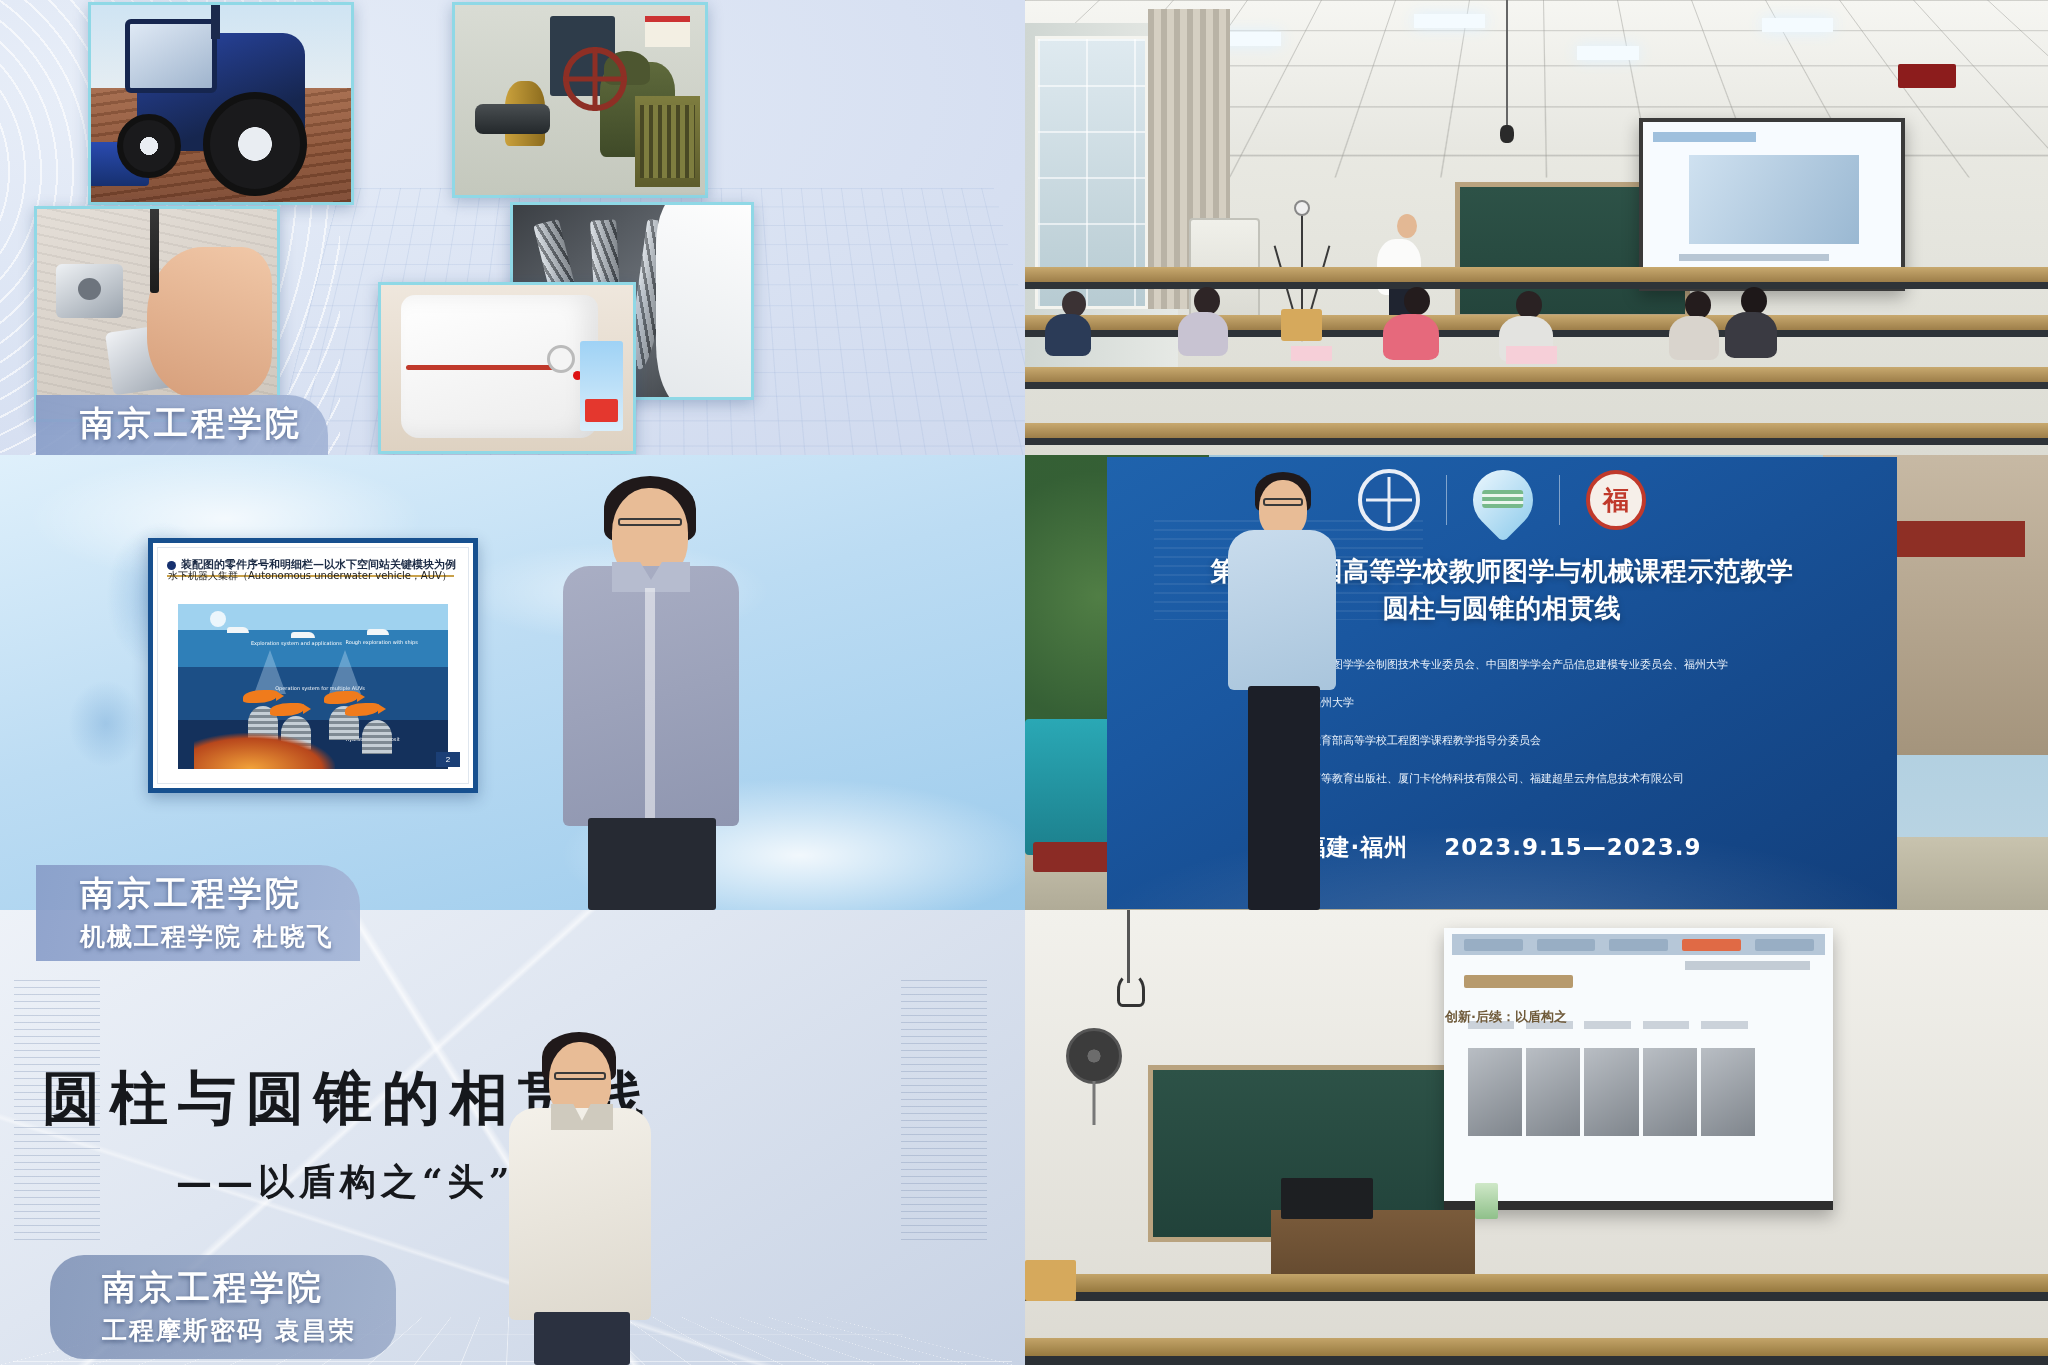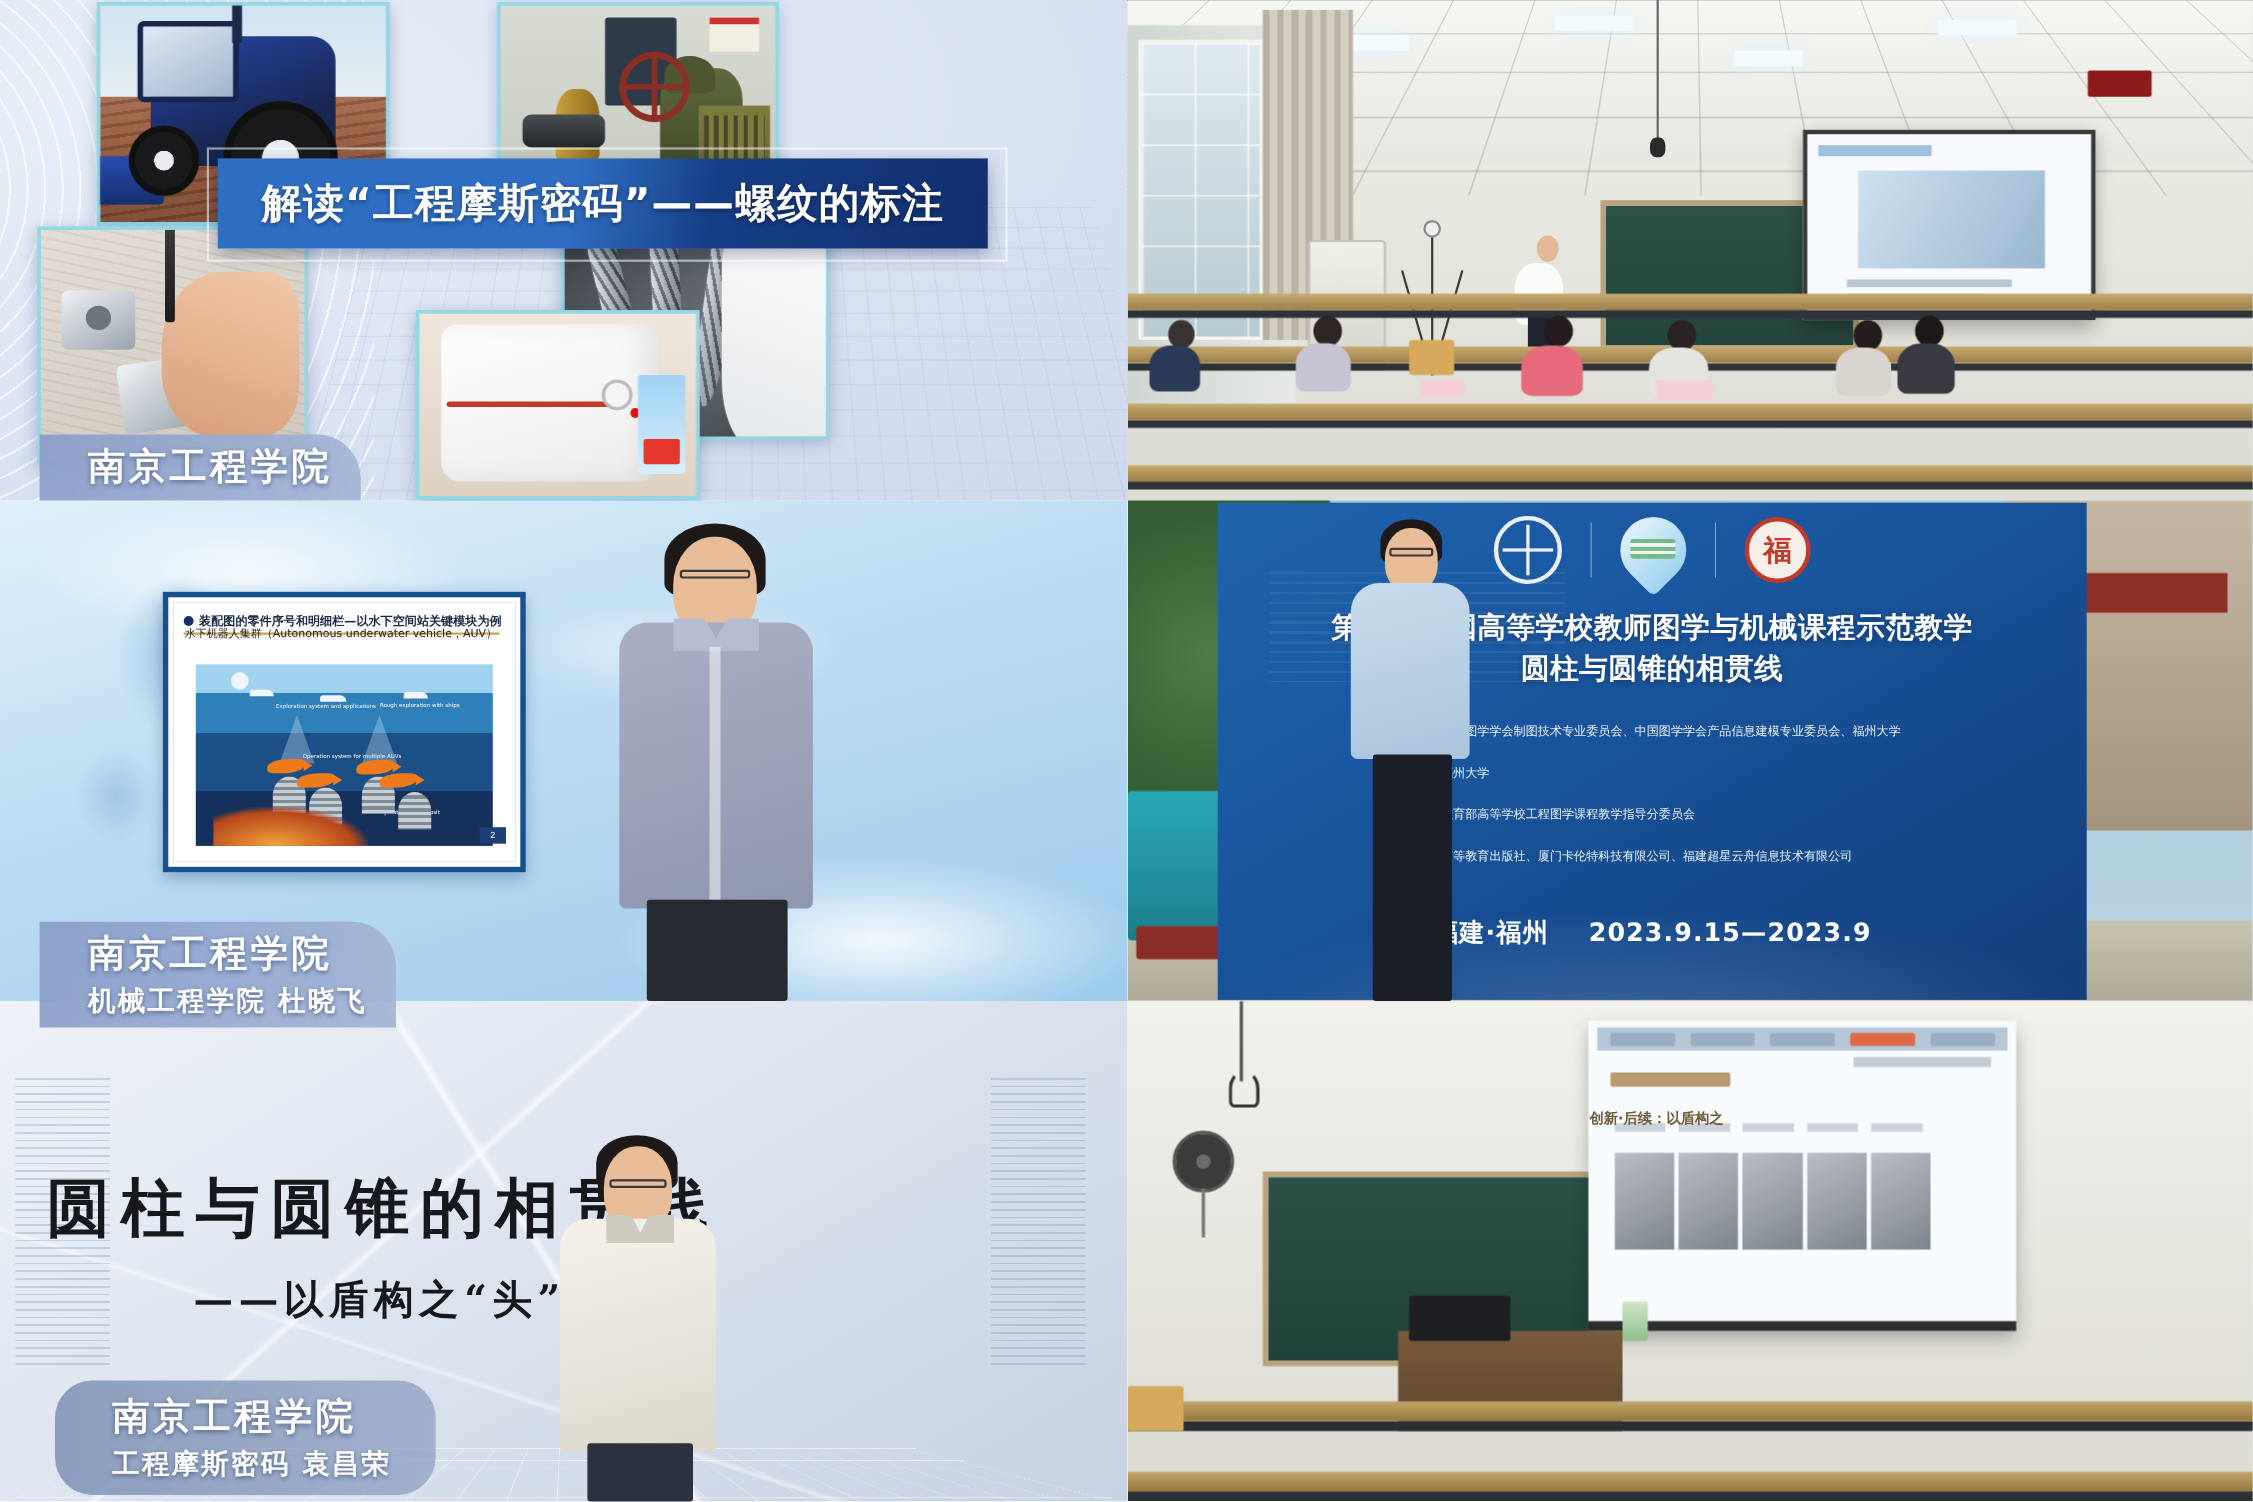--- a/index.html
+++ b/index.html
@@ -168,20 +168,21 @@
     font-family:"DejaVu Sans","Liberation Sans",sans-serif;
     text-shadow:0 2px 5px rgba(0,0,0,.4); white-space:nowrap;
   }
 
   
   .org-badge {
     position:absolute; border-radius:0 40px 0 0;
     background: linear-gradient(100deg, rgba(136,157,200,.92), rgba(163,180,214,.92));
     display:flex; flex-direction:column; justify-content:flex-end;
     padding:6px 26px 8px 44px;
+    margin-top:27px;
   }
   .org-badge .l1 {
     color:#fff; font-weight:700; font-size:34px; letter-spacing:3px;
     text-shadow:0 2px 5px rgba(25,45,85,.55);
     font-family:"DejaVu Sans","Liberation Sans",sans-serif; white-space:nowrap;
   }
   .org-badge .l2 {
     color:#fff; font-weight:700; font-size:25px; letter-spacing:2px; margin-top:3px;
     text-shadow:0 2px 4px rgba(25,45,85,.55);
     font-family:"DejaVu Sans","Liberation Sans",sans-serif; white-space:nowrap;
@@ -494,23 +495,20 @@
 
     <div class="photo p-heater">
       <div class="bg"></div>
         <div class="tank"></div>
         <div class="stripe"></div>
       <div class="knob"></div>
         <div class="led"></div>
         <div class="label"></div>
     </div>
 
-    <div class="title-ribbon">
-      <span>解读“工程摩斯密码”——螺纹的标注</span>
-    </div>
 
     <div class="org-badge badge-c1">
       <div class="l1">南京工程学院</div>
     </div>
   </div>
 
   <div class="cell c2">
     <div class="room">
       <div class="ceiling">
           <div class="ceil-grid"></div>

